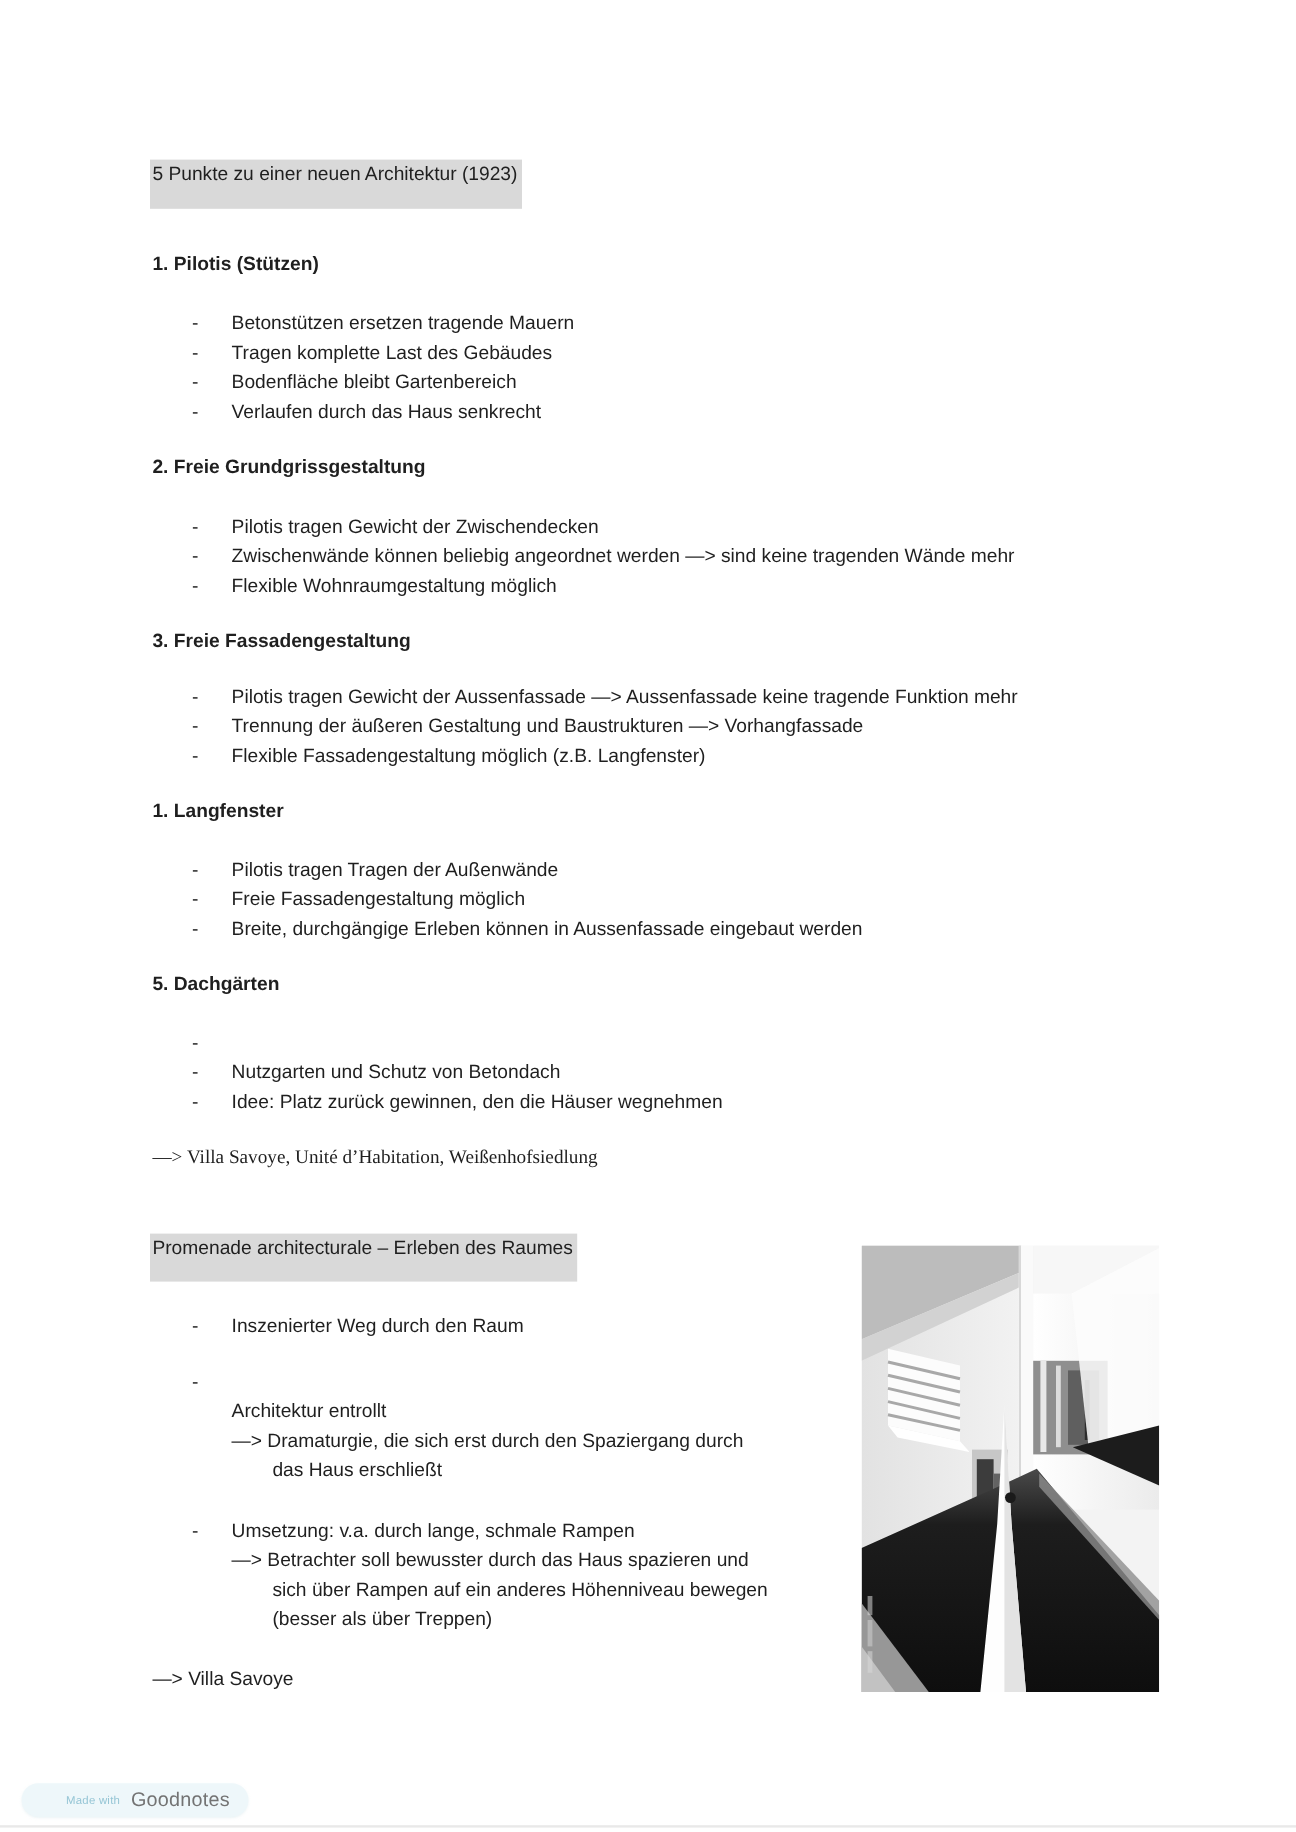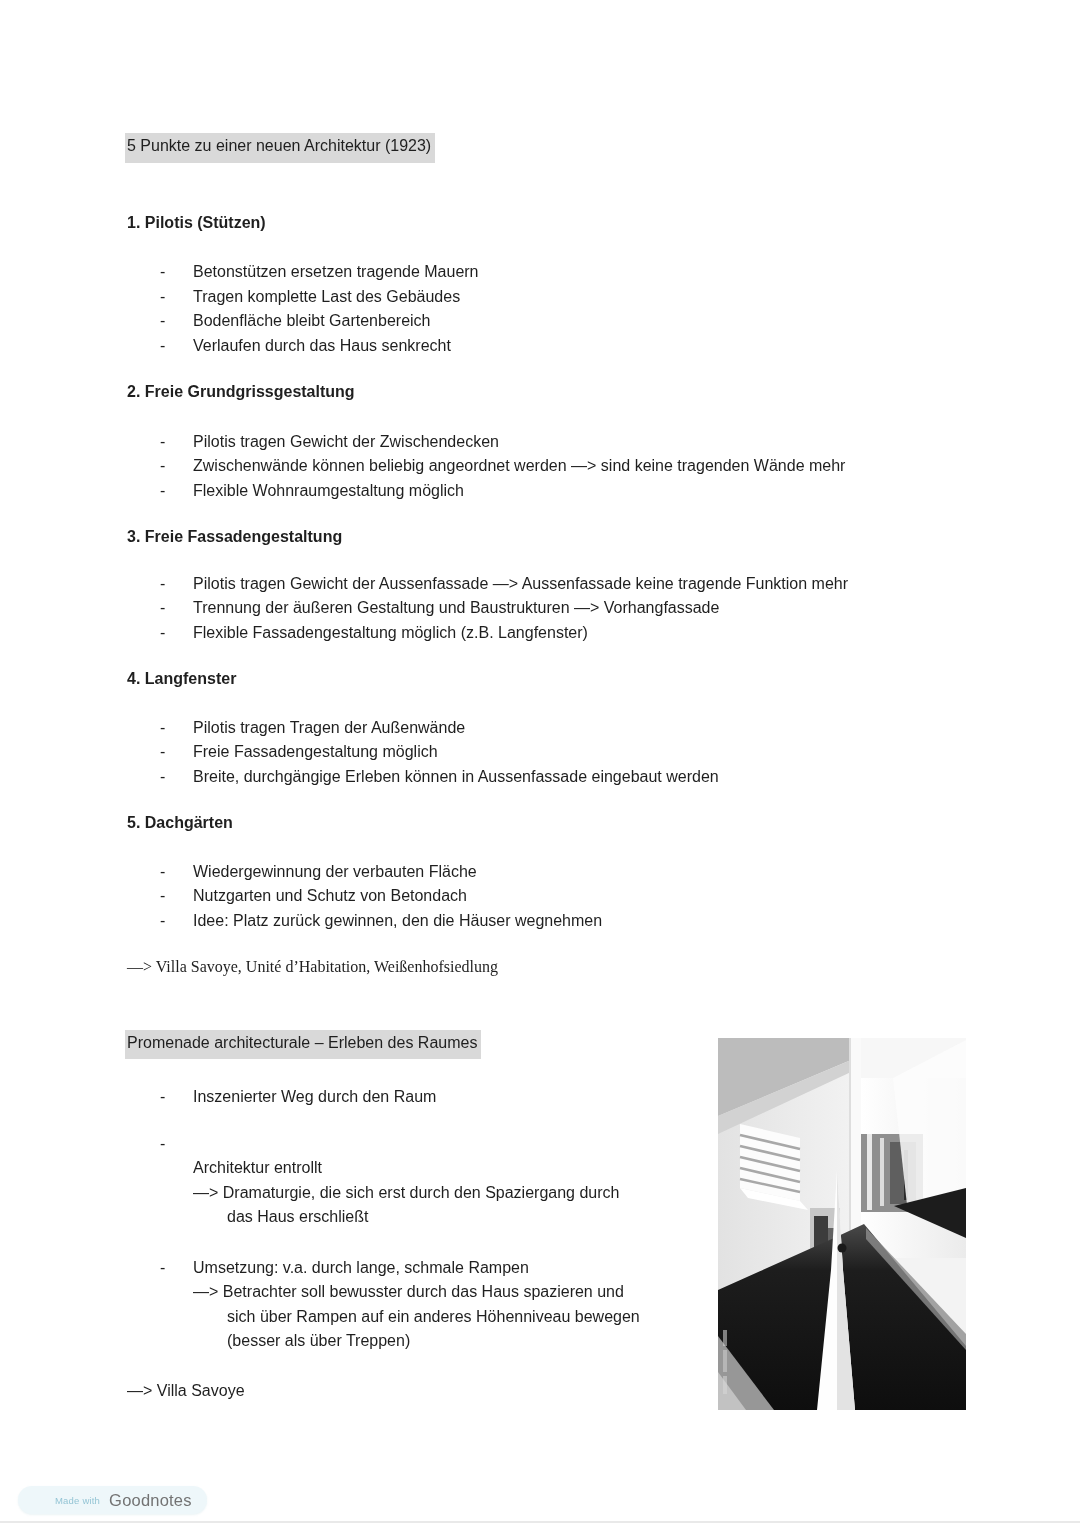--- a/index.html
+++ b/index.html
@@ -12,25 +12,25 @@
     overflow:hidden;
   }
   .content{
     position:absolute;left:127px;top:133px;width:930px;
     font-size:16px;line-height:24.5px;
   }
   .line{white-space:nowrap;}
   .hl{
     display:inline-block;
     background:#d9d9d9;
-    padding:1px 4px 4px 2px;
+    padding:1px 4px 15px 2px;
     margin-left:-2px;
   }
   .sec-heading{font-weight:bold;white-space:nowrap;}
-  .m-h1{margin-top:48px;}
+  .m-h1{margin-top:35px;}
   .m-h{margin-top:22px;}
   .m-list1{margin-top:25px;}
   .m-list2{margin-top:25px;}
   .m-list3{margin-top:22px;}
   .m-list4{margin-top:24px;}
   .m-list5{margin-top:24px;}
   .m-example{margin-top:22px;font-family:Liberation Serif, serif;}
   .m-prom{margin-top:50px;}
   .m-item1{margin-top:26px;}
   .m-item2{margin-top:22px;}
@@ -115,41 +115,40 @@
       <div class="li">
           <span class="dash">-</span>
           <span>Trennung der äußeren Gestaltung und Baustrukturen —&gt; Vorhangfassade</span>
         </div>
       <div class="li">
           <span class="dash">-</span>
           <span>Flexible Fassadengestaltung möglich (z.B. Langfenster)</span>
         </div>
     </div>
 
-    <div class="sec-heading m-h">4. Langfenster</div>
+    <div class="sec-heading m-h">1. Langfenster</div>
     <div class="m-list4">
       <div class="li">
           <span class="dash">-</span>
           <span>Pilotis tragen Tragen der Außenwände</span>
         </div>
       <div class="li">
           <span class="dash">-</span>
           <span>Freie Fassadengestaltung möglich</span>
         </div>
       <div class="li">
           <span class="dash">-</span>
           <span>Breite, durchgängige Erleben können in Aussenfassade eingebaut werden</span>
         </div>
     </div>
 
     <div class="sec-heading m-h">5. Dachgärten</div>
     <div class="m-list5">
       <div class="li">
           <span class="dash">-</span>
-          <span>Wiedergewinnung der verbauten Fläche</span>
         </div>
       <div class="li">
           <span class="dash">-</span>
           <span>Nutzgarten und Schutz von Betondach</span>
         </div>
       <div class="li">
           <span class="dash">-</span>
           <span>Idee: Platz zurück gewinnen, den die Häuser wegnehmen</span>
         </div>
     </div>

